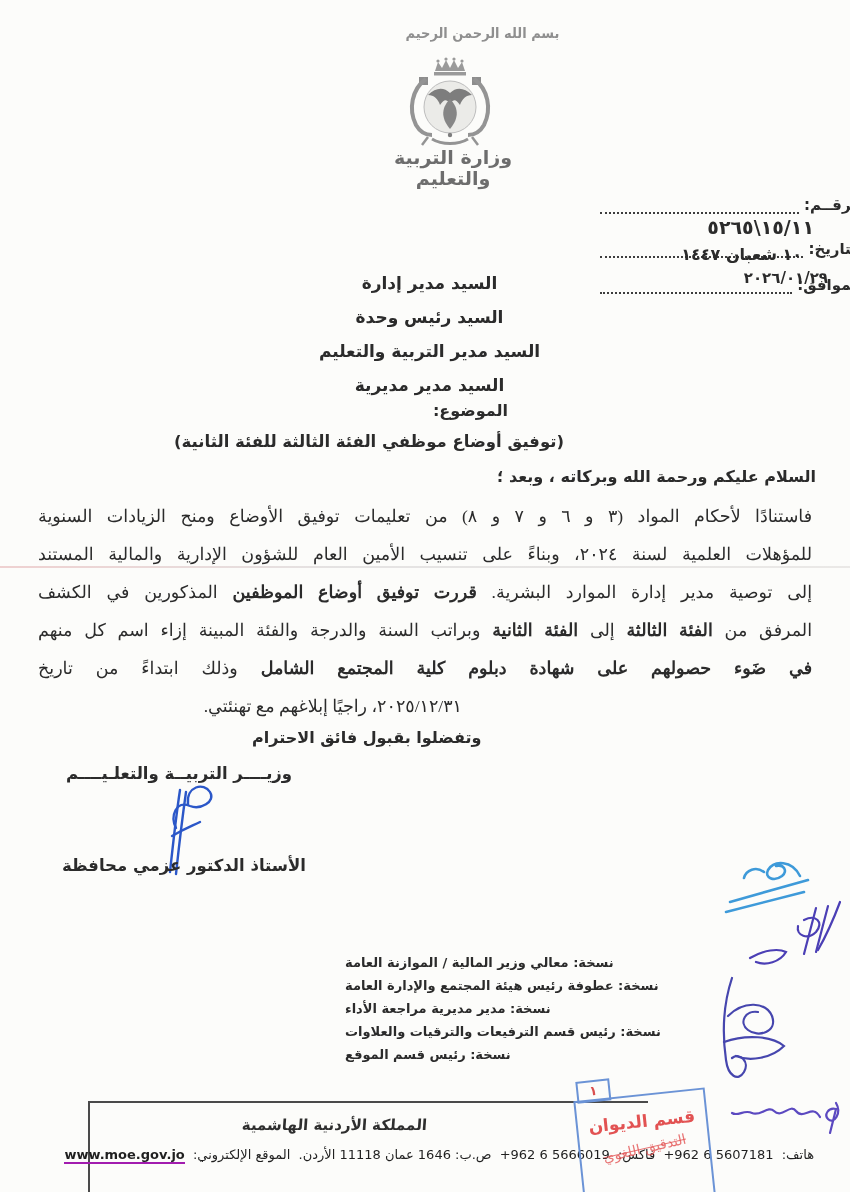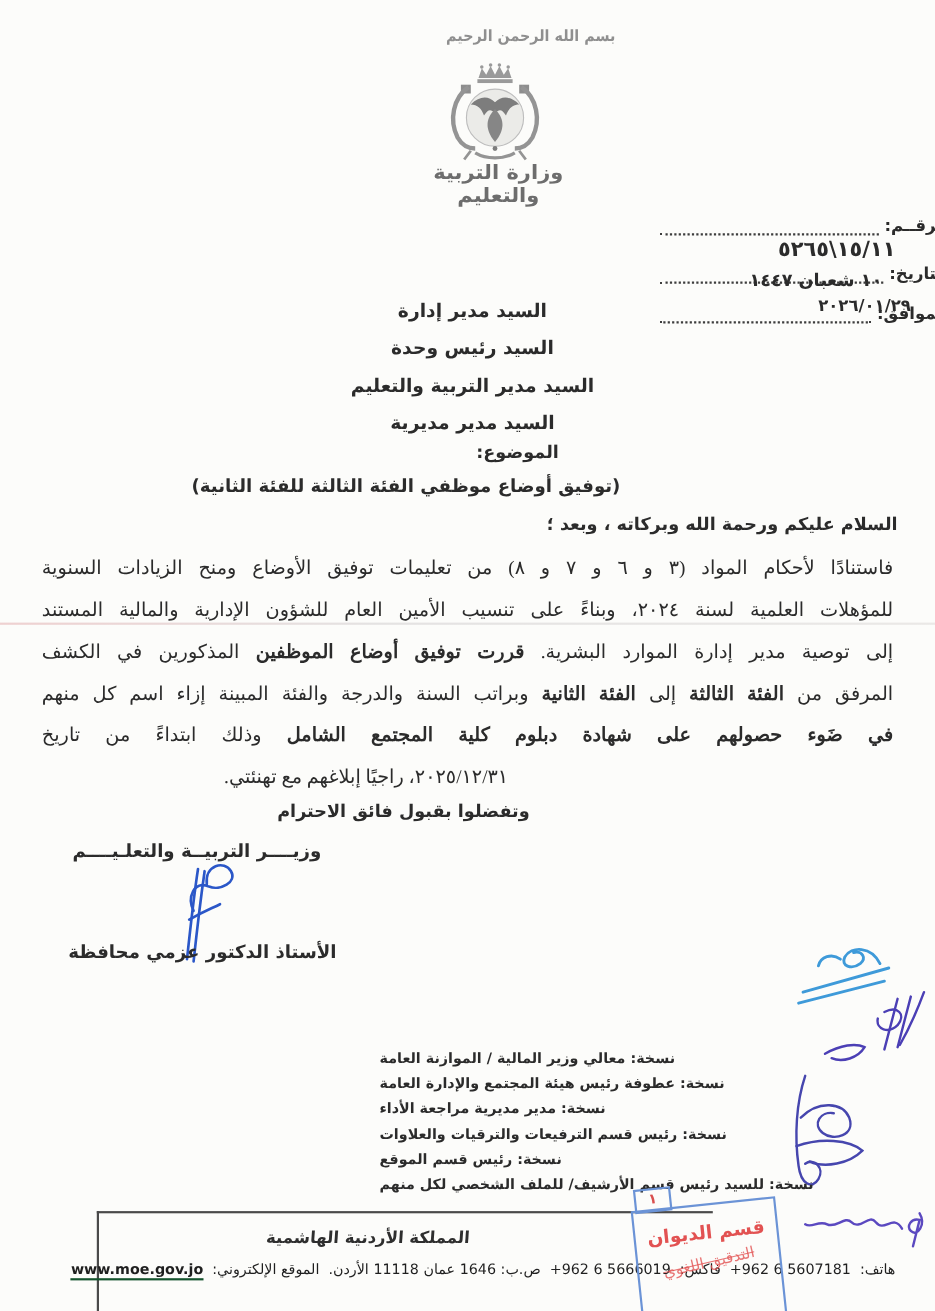--- a/index.html
+++ b/index.html
@@ -44,21 +44,21 @@
   .mark-purple{top:892px;left:720px;}
   .mark-swirl{top:972px;left:688px;}
   .mark-harousha{top:1083px;left:724px;}
   
   .frame-h{top:1101px;left:88px;width:560px;height:0;border-top:2px solid #4a4a4a;}
   .frame-v{top:1101px;left:88px;width:0;height:91px;border-left:2px solid #4a4a4a;}
   .kingdom{top:1116px;left:237px;width:195px;text-align:center;font-size:15px;font-weight:bold;color:#2e2e2e;transform:skewX(-4deg);}
   .contact{top:1147px;left:100px;width:714px;direction:rtl;font-size:13px;color:#1f1f1f;white-space:nowrap;}
   .contact span{margin-left:4px;}
   .num{direction:ltr;unicode-bidi:embed;}
-  .website{font-weight:bold;border-bottom:2px solid #14532d;direction:ltr;unicode-bidi:embed;margin-top:20px;}
+  .website{font-weight:bold;border-bottom:2px solid #a21caf;direction:ltr;unicode-bidi:embed;margin-top:20px;}
   
   .artifact{top:566px;left:0;width:850px;height:2px;background:linear-gradient(90deg,#ecc9c9,#e0dede 40%,#e7e5e3);opacity:.85;}
   
   .stamp{top:1094px;left:579px;width:128px;height:112px;transform:rotate(-6deg);border:2.5px solid #6b93d6;text-align:center;z-index:6;}
   .stamp-num{position:absolute;top:-21px;left:2px;width:30px;height:18px;border:2px solid #6b93d6;color:#d94f4f;font-size:13px;font-weight:bold;line-height:18px;text-align:center;}
   .stamp-l1{margin-top:15px;font-size:17px;font-weight:bold;color:#e25252;letter-spacing:1px;}
   .stamp-l2{margin-top:9px;font-size:14px;color:rgba(226,82,82,.8);transform:rotate(-7deg);text-decoration:line-through;}
   svg{display:block;}
 </style>
 </head>
@@ -179,21 +179,20 @@
       <path d="M96 34 C88 20 80 38 72 28 C66 20 58 36 50 28 C44 22 36 34 28 30 C20 26 14 34 8 30"></path>
     </g>
   </svg>
 
   <div class="abs cc-block">
       <div class="cc-line">نسخة: معالي وزير المالية / الموازنة العامة</div>
       <div class="cc-line">نسخة: عطوفة رئيس هيئة المجتمع والإدارة العامة</div>
       <div class="cc-line">نسخة: مدير مديرية مراجعة الأداء</div>
       <div class="cc-line">نسخة: رئيس قسم الترفيعات والترقيات والعلاوات</div>
       <div class="cc-line">نسخة: رئيس قسم الموقع</div>
-      <div class="cc-line">نسخة: للسيد رئيس قسم الأرشيف/ للملف الشخصي  لكل منهم</div>
     </div>
 
   <div class="abs frame-h"></div>
   <div class="abs frame-v"></div>
 
   <div class="abs kingdom">المملكة الأردنية الهاشمية</div>
 
   <div class="abs contact">
     <span>هاتف:</span>
     <span class="num">+962 6 5607181</span>

